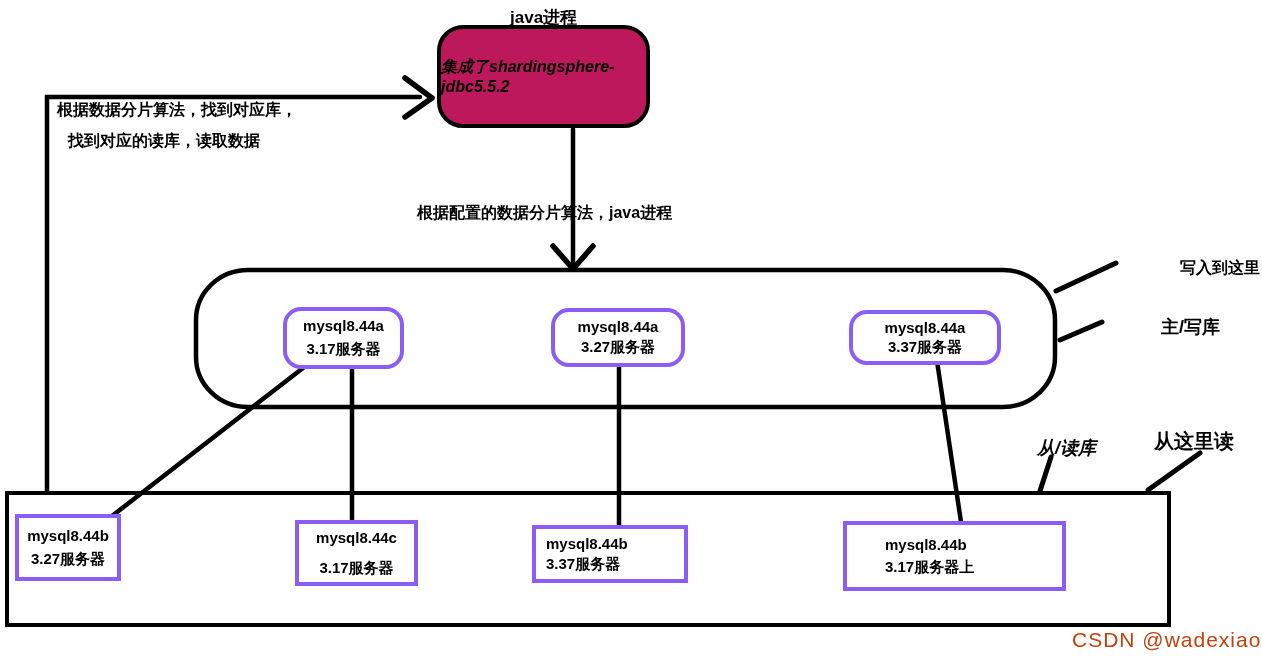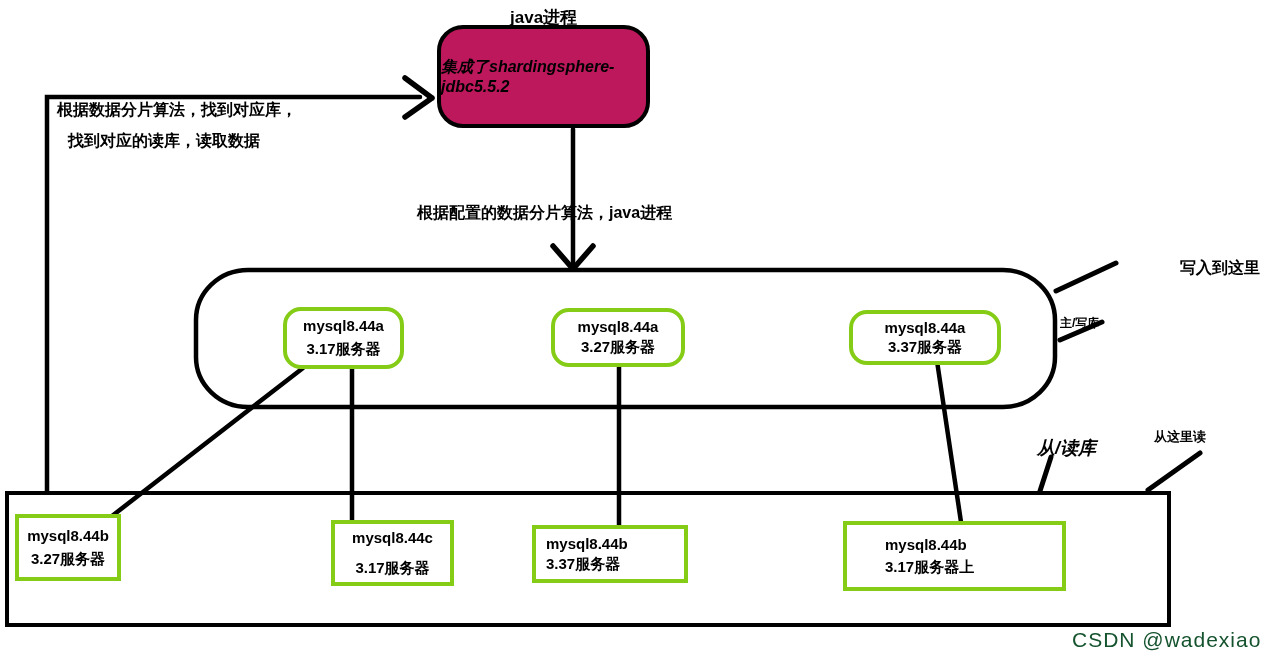--- a/index.html
+++ b/index.html
@@ -4,40 +4,40 @@
 <style>
   html,body{margin:0;padding:0;background:#fff;}
   .canvas{
     position:relative;width:1262px;height:662px;background:#ffffff;
     font-family:"Liberation Sans","DejaVu Sans",sans-serif;
     color:#000;overflow:hidden;
   }
   .lines{position:absolute;left:0;top:0;z-index:1;}
   .lbl{position:absolute;z-index:3;font-weight:bold;white-space:nowrap;}
   .node{
-    position:absolute;z-index:2;background:#fff;border:4px solid #84cc16;
+    position:absolute;z-index:2;background:#fff;border:4px solid #8b5cf6;
     display:flex;flex-direction:column;align-items:center;justify-content:center;
     font-weight:bold;text-align:center;box-sizing:border-box;
   }
   .node .nm{display:block;}
   .node .srv{display:block;}
   .rounded{border-radius:18px;}
   .java-box{
     position:absolute;left:437px;top:25px;width:213px;height:103px;z-index:2;
     background:#be185d;border:4px solid #000;border-radius:26px;box-sizing:border-box;
     display:flex;align-items:center;justify-content:center;
     font-weight:bold;font-size:16px;font-style:italic;
   }
   .slave-rect{
     position:absolute;left:5px;top:491px;width:1166px;height:136px;z-index:2;
     border:4px solid #000;box-sizing:border-box;background:transparent;
   }
   .watermark{
     position:absolute;left:1072px;top:628px;z-index:4;
-    font-size:21px;color:#14532d;font-weight:normal;letter-spacing:1px;
+    font-size:21px;color:#c2410c;font-weight:normal;letter-spacing:1px;
   }
 </style>
 </head>
 <body>
 
 <div class="canvas">
 
   <svg class="lines" width="1262" height="662" viewBox="0 0 1262 662">
 
     <path d="M420,97 L47,97 L47,492" fill="none" stroke="#000" stroke-width="4.5" stroke-linecap="round"></path>
@@ -77,32 +77,32 @@
   <div class="node rounded" style="left:551px;top:308px;width:134px;height:59px;font-size:15px;gap:3px;">
     <span class="nm">mysql8.44a</span>
     <span class="srv">3.27服务器</span>
   </div>
   <div class="node rounded" style="left:849px;top:310px;width:152px;height:55px;font-size:15px;gap:2px;">
     <span class="nm">mysql8.44a</span>
     <span class="srv">3.37服务器</span>
   </div>
 
   <div class="lbl" style="left:1180px;top:258px;font-size:16px;">写入到这里</div>
-  <div class="lbl" style="left:1060px;top:315px;font-size:12px;">主/写库</div>
+  <div class="lbl" style="left:1161px;top:315px;font-size:18px;">主/写库</div>
 
   <div class="lbl" style="left:1037px;top:436px;font-size:18px;font-style:italic;">从/读库</div>
-  <div class="lbl" style="left:1154px;top:428px;font-size:13px;">从这里读</div>
+  <div class="lbl" style="left:1154px;top:428px;font-size:20px;">从这里读</div>
 
   <div class="slave-rect"></div>
 
   <div class="node" style="left:15px;top:514px;width:106px;height:67px;font-size:15px;gap:6px;">
     <span class="nm">mysql8.44b</span>
     <span class="srv">3.27服务器</span>
   </div>
-  <div class="node" style="left:295px;top:520px;width:123px;height:66px;font-size:15px;gap:13px;margin-left:36px;">
+  <div class="node" style="left:295px;top:520px;width:123px;height:66px;font-size:15px;gap:13px;">
     <span class="nm">mysql8.44c</span>
     <span class="srv">3.17服务器</span>
   </div>
   <div class="node" style="left:532px;top:525px;width:156px;height:58px;font-size:15px;gap:3px;align-items:flex-start;padding-left:10px;text-align:left;">
     <span class="nm">mysql8.44b</span>
     <span class="srv">3.37服务器</span>
   </div>
   <div class="node" style="left:843px;top:521px;width:223px;height:70px;font-size:15px;gap:5px;align-items:flex-start;padding-left:38px;text-align:left;">
     <span class="nm">mysql8.44b</span>
     <span class="srv">3.17服务器上</span>

